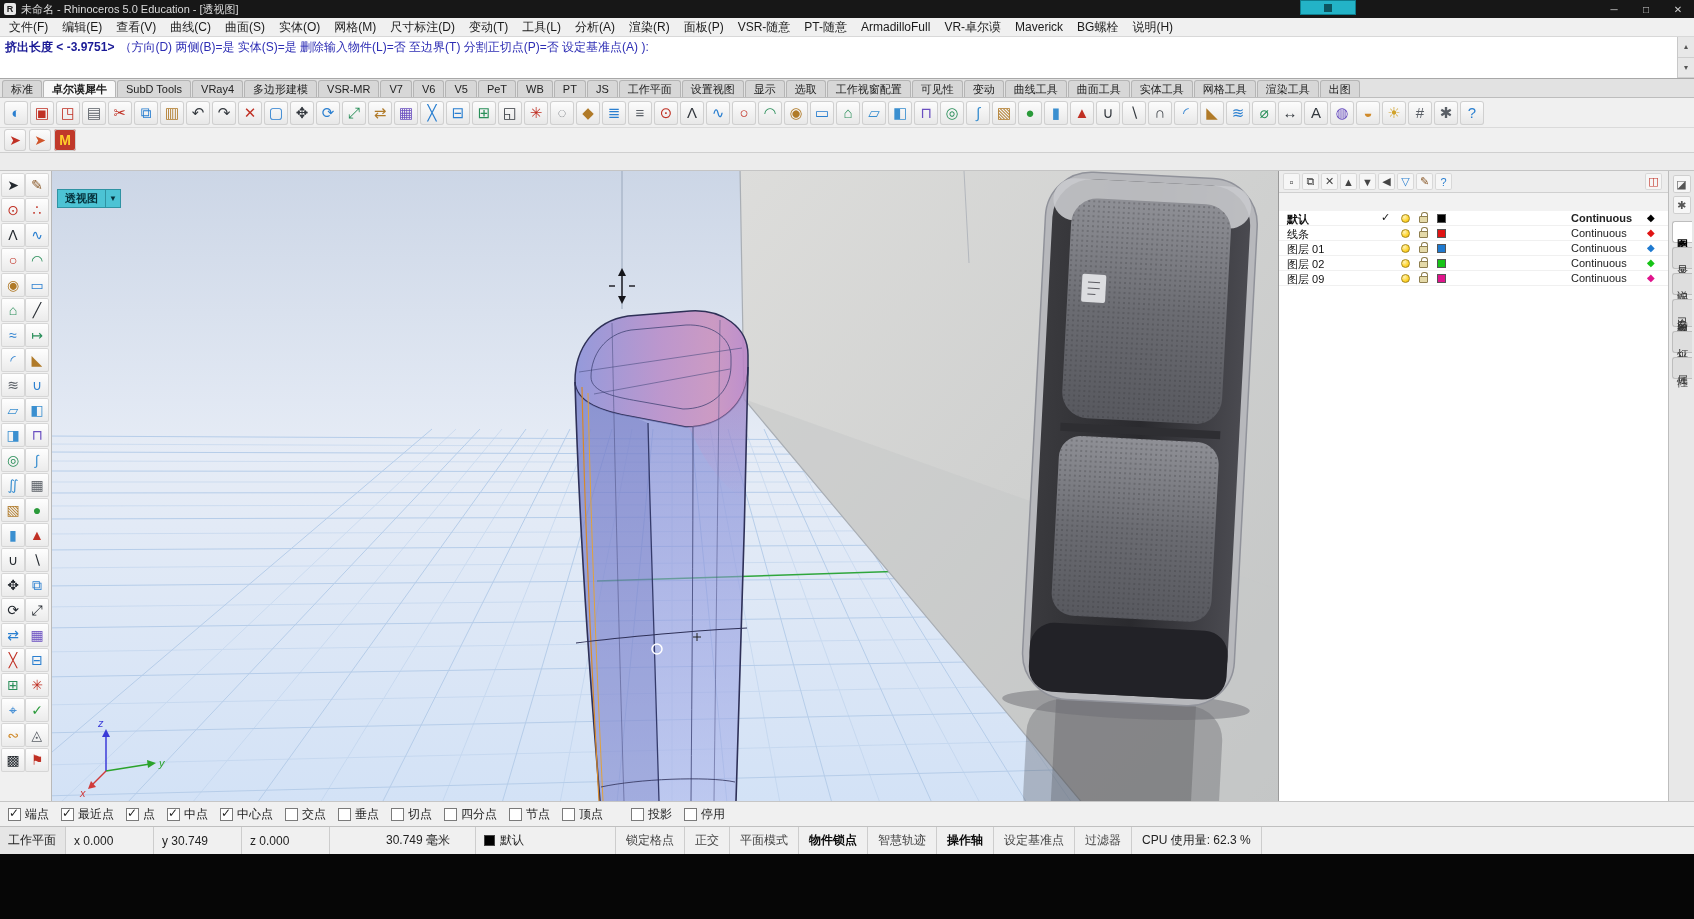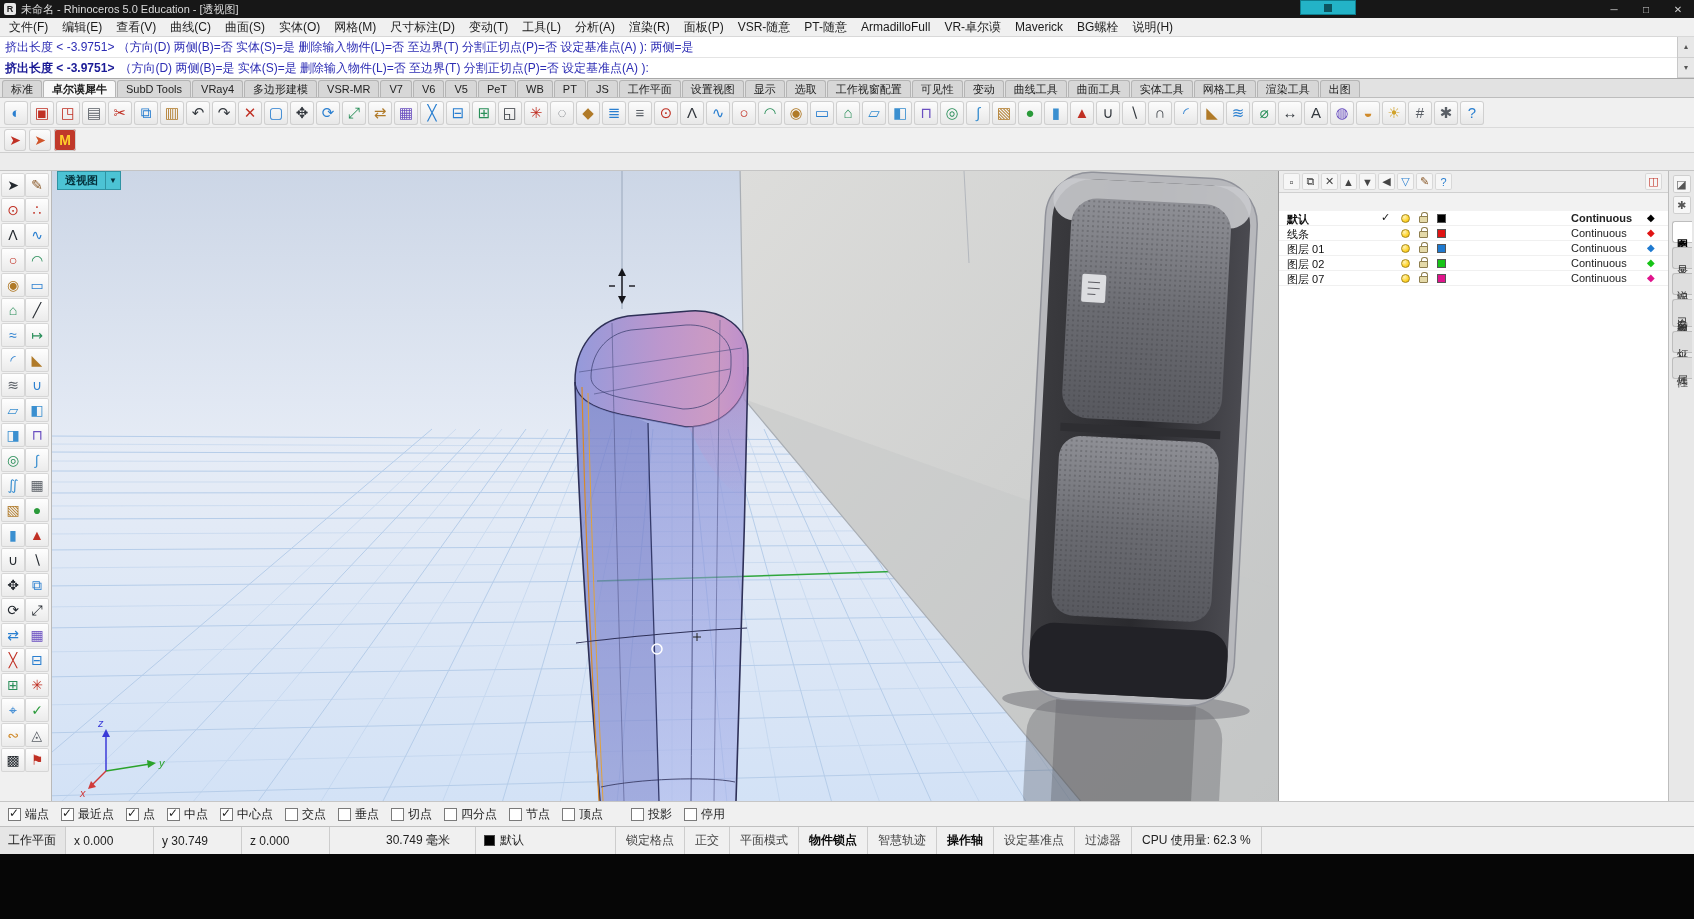--- a/index.html
+++ b/index.html
@@ -32,21 +32,21 @@
   .toolbar{position:absolute;left:0;top:98px;width:1694px;height:30px;background:#f0f0f0;display:flex;align-items:center;padding-left:4px;border-bottom:1px solid #dadada;}
   .ticon{width:24px;height:24px;margin-right:2px;display:flex;align-items:center;justify-content:center;font-size:15px;border-radius:3px;background:linear-gradient(180deg,#fdfdfd,#e7e7e7);box-shadow:0 0 0 1px #d0d0d0 inset;flex:0 0 auto;}
   .subtoolbar{position:absolute;left:0;top:128px;width:1694px;height:25px;background:#f0f0f0;display:flex;align-items:center;padding-left:4px;border-bottom:1px solid #cfcfcf;}
   .sticon{width:22px;height:22px;margin-right:3px;display:flex;align-items:center;justify-content:center;font-size:14px;font-weight:bold;border-radius:3px;background:linear-gradient(180deg,#fdfdfd,#e7e7e7);box-shadow:0 0 0 1px #d0d0d0 inset;}
   .dockband{position:absolute;left:0;top:153px;width:1694px;height:18px;background:#ececec;border-bottom:1px solid #c4c4c4;}
   
   .left-toolbar{position:absolute;left:0;top:171px;width:52px;height:630px;background:#f0f0f0;border-right:1px solid #b9b9b9;display:flex;flex-wrap:wrap;align-content:flex-start;padding:2px 1px;}
   .lticon{width:24px;height:24px;margin-bottom:1px;display:flex;align-items:center;justify-content:center;font-size:14px;background:linear-gradient(180deg,#ffffff,#eaeaea);box-shadow:0 0 0 1px #d6d6d6 inset;border-radius:2px;}
   
   .viewport{position:absolute;left:52px;top:171px;width:1226px;height:630px;overflow:hidden;box-shadow:inset 0 0 0 1px #7f7f7f;}
-  .vp-label{position:absolute;left:5px;top:0;display:flex;z-index:5;font-size:11px;}
+  .vp-label{position:absolute;left:5px;top:18px;display:flex;z-index:5;font-size:11px;}
   .vl-main{background:#4cc3d4;border:1px solid #2f93a3;color:#05323c;padding:1px 7px;font-weight:bold;}
   .vl-drop{background:#4cc3d4;border:1px solid #2f93a3;border-left:none;color:#05323c;padding:1px 3px;font-size:8px;display:flex;align-items:center;}
   
   .layers-panel{position:absolute;left:1278px;top:171px;width:390px;height:630px;background:#f2f2f2;border-left:1px solid #9a9a9a;font-size:11px;}
   .lp-toolbar{height:22px;display:flex;align-items:center;padding:0 4px;border-bottom:1px solid #d0d0d0;background:#ededed;}
   .lp-tool{width:17px;height:17px;display:flex;align-items:center;justify-content:center;font-size:11px;margin-right:2px;border-radius:2px;color:#444;background:#f6f6f6;box-shadow:0 0 0 1px #d8d8d8 inset;}
   .lp-tool.push{margin-left:auto;}
   .lp-header{height:17px;border-bottom:1px solid #c9c9c9;background:#f7f7f7;color:#333;position:relative;}
   .lh-name{position:absolute;left:8px;top:2px;}
   .lh-material{position:absolute;left:210px;top:2px;}
@@ -122,21 +122,20 @@
     <span class="menu-item">VSR-随意</span>
     <span class="menu-item">PT-随意</span>
     <span class="menu-item">ArmadilloFull</span>
     <span class="menu-item">VR-卓尔谟</span>
     <span class="menu-item">Maverick</span>
     <span class="menu-item">BG螺栓</span>
     <span class="menu-item">说明(H)</span>
   </div>
 
 <div class="cmdarea">
-  <div class="cmd-line cmd-line1">挤出长度 &lt; -3.9751&gt; （方向(D) 两侧(B)=否 实体(S)=是 删除输入物件(L)=否 至边界(T) 分割正切点(P)=否 设定基准点(A) ): 两侧=是</div>
   <div class="cmd-line">
     <span class="cmd-prompt">挤出长度 &lt; -3.9751&gt;</span>
     <span>（方向(D) 两侧(B)=是 实体(S)=是 删除输入物件(L)=否 至边界(T) 分割正切点(P)=否 设定基准点(A) ):</span>
   </div>
   <div class="cmd-scroll">
     <span class="sbtn up"></span>
     <span class="sbtn down"></span>
   </div>
 </div>
 
@@ -521,21 +520,21 @@
 
         <span class="lr-bulb"></span>
         <span class="lr-lock"></span>
         <span class="lr-swatch" style="background: rgb(23, 196, 23);"></span>
         <span class="lr-material"></span>
         <span class="lr-linetype">Continuous</span>
         <span class="lr-print" style="color: rgb(23, 196, 23);"></span>
       </div>
 
       <div class="layer-row">
-        <span class="lr-name">图层 07</span>
+        <span class="lr-name">图层 09</span>
 
         <span class="lr-bulb"></span>
         <span class="lr-lock"></span>
         <span class="lr-swatch" style="background: rgb(224, 20, 140);"></span>
         <span class="lr-material"></span>
         <span class="lr-linetype">Continuous</span>
         <span class="lr-print" style="color: rgb(224, 20, 140);"></span>
       </div>
     </div>
 </div>

